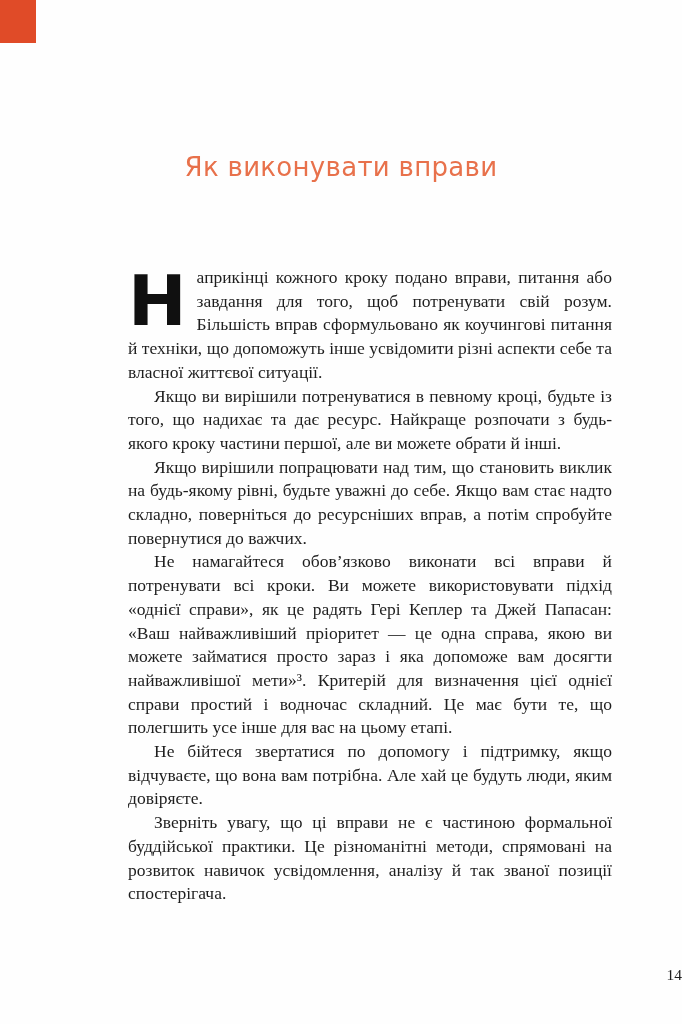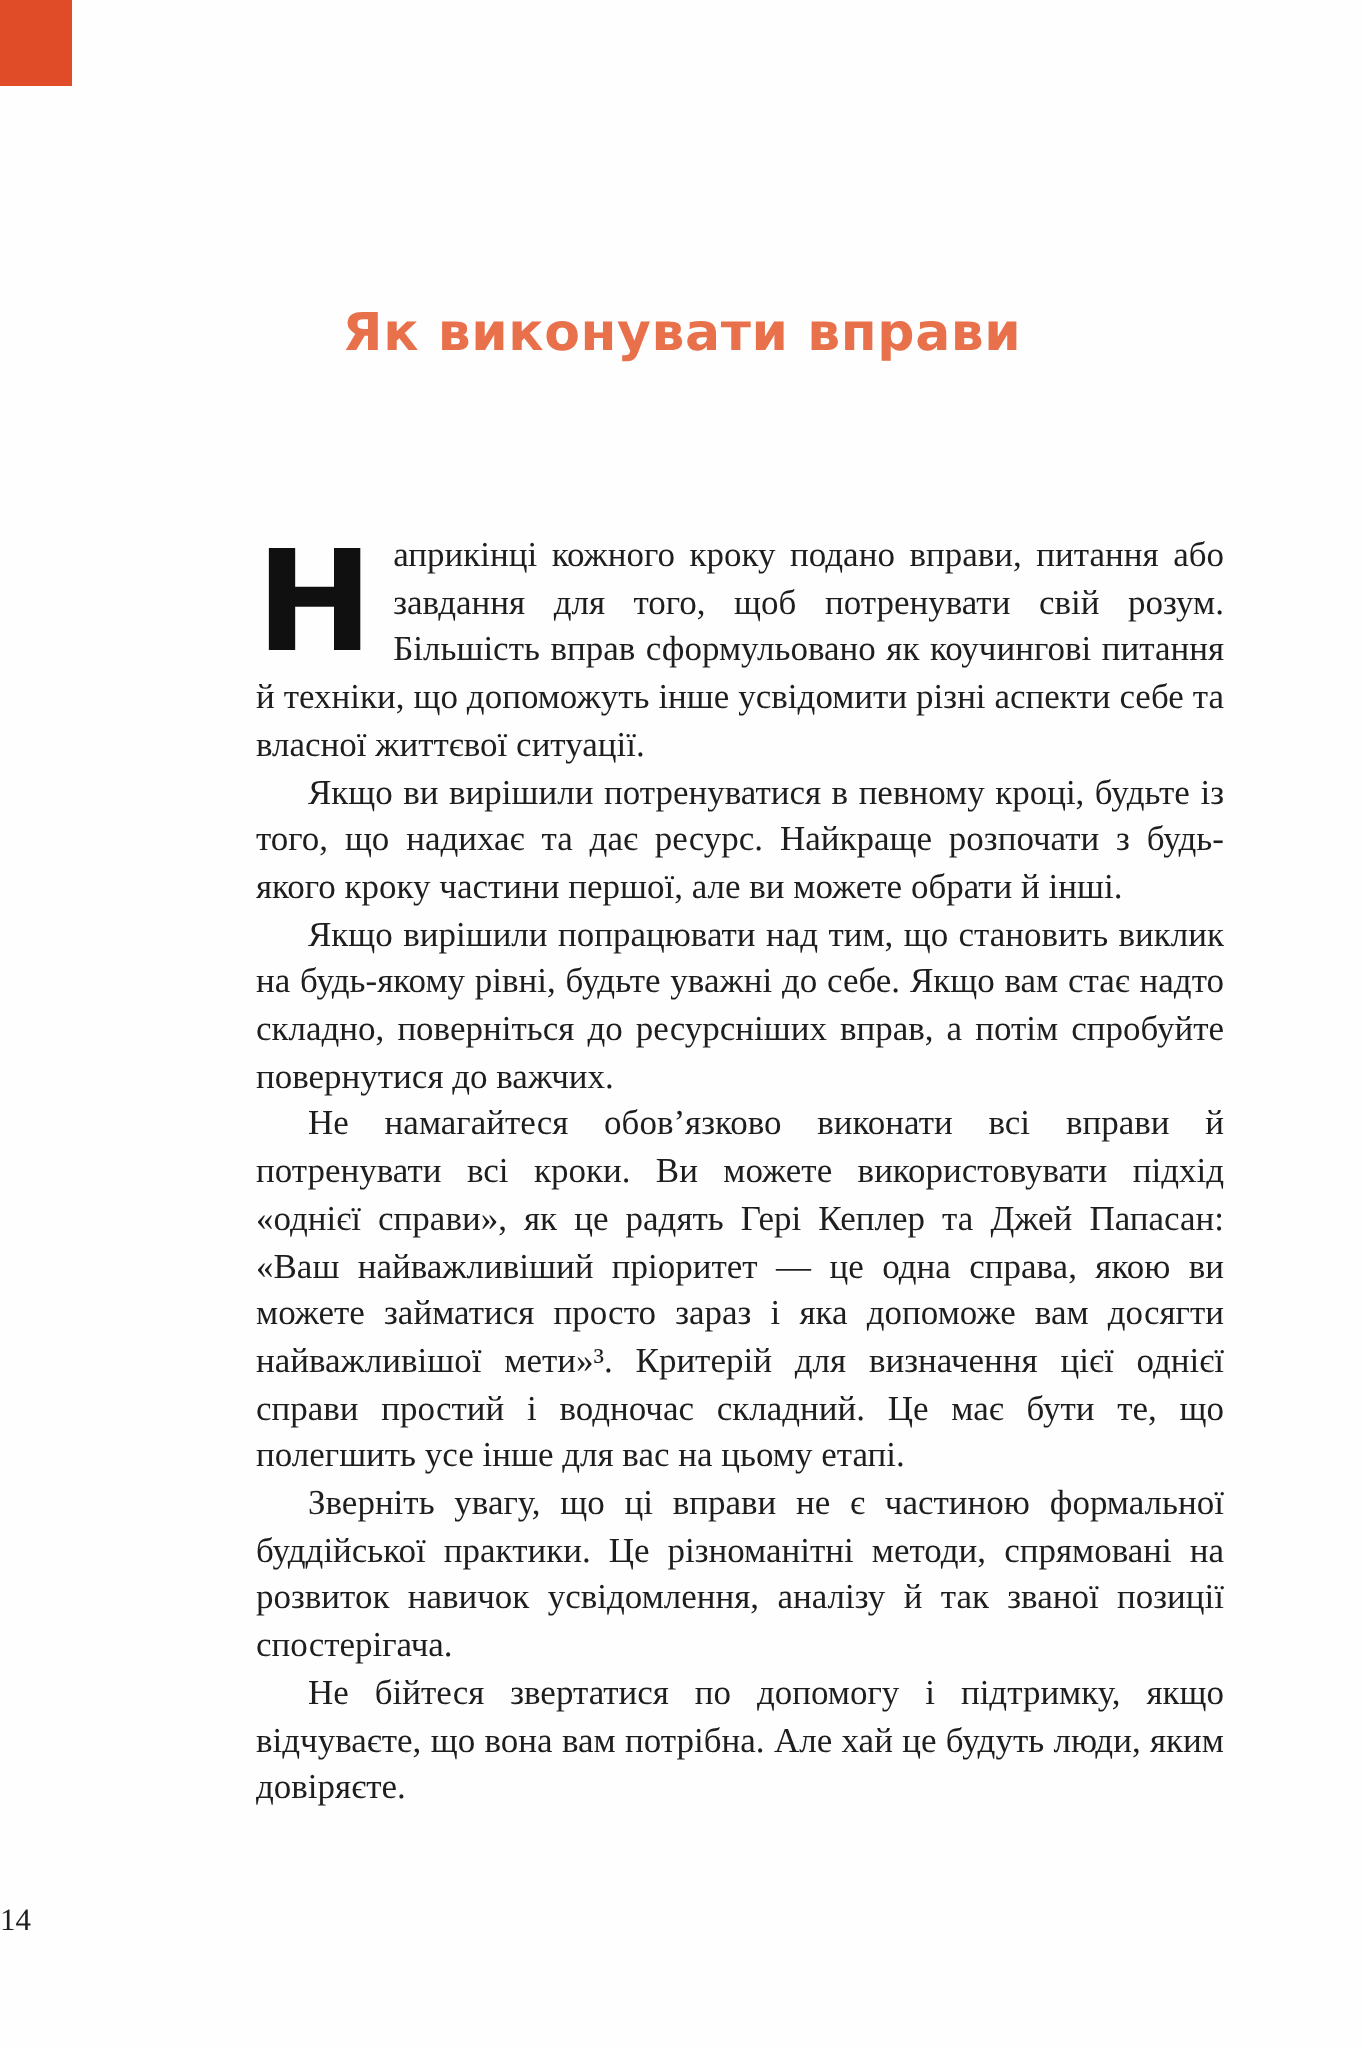--- a/index.html
+++ b/index.html
@@ -33,21 +33,21 @@
     background: var(--tab);
   }
   .chapter-title {
     position: absolute;
     top: 152px;
     left: 0;
     width: 100%;
     margin: 0;
     text-align: center;
     font-family: "DejaVu Sans", sans-serif;
-    font-weight: 700;
+    font-weight: 400;
     font-size: 26px;
     letter-spacing: 0.3px;
     color: var(--accent);
   }
   .text-block {
     position: absolute;
     top: 266px;
     left: 128px;
     width: 484px;
     font-size: 17.5px;
@@ -68,24 +68,24 @@
     font-size: 70px;
     line-height: 60px;
     padding: 5px 10px 2px 0;
     color: #101010;
   }
   .lead-word {
     font-weight: 400;
   }
   .page-number {
     position: absolute;
-    bottom: 54px;
+    bottom: 40px;
     left: 0;
     width: 100%;
-    text-align: left;
+    text-align: right;
     font-size: 15.5px;
     color: var(--ink);
   }
 </style>
 </head>
 <body>
 
 <div class="page">
 
   <div class="corner-tab"></div>
@@ -97,21 +97,21 @@
     <p>
       <span class="dropcap">Н</span><span class="lead-word">априкінці</span><span> кожного кроку подано вправи, питання або завдання для того, щоб потренувати свій розум. Більшість вправ сформульовано як коучингові питання й техніки, що допоможуть інше усвідомити різні аспекти себе та власної життєвої ситуації.</span>
     </p>
 
     <p class="indent">Якщо ви вирішили потренуватися в певному кроці, будьте із того, що надихає та дає ресурс. Найкраще розпочати з будь-якого кроку частини першої, але ви можете обрати й інші.</p>
 
     <p class="indent">Якщо вирішили попрацювати над тим, що становить виклик на будь-якому рівні, будьте уважні до себе. Якщо вам стає надто складно, поверніться до ресурсніших вправ, а потім спробуйте повернутися до важчих.</p>
 
     <p class="indent">Не намагайтеся обов’язково виконати всі вправи й потренувати всі кроки. Ви можете використовувати підхід «однієї справи», як це радять Гері Кеплер та Джей Папасан: «Ваш найважливіший пріоритет — це одна справа, якою ви можете займатися просто зараз і яка допоможе вам досягти найважливішої мети»³. Критерій для визначення цієї однієї справи простий і водночас складний. Це має бути те, що полегшить усе інше для вас на цьому етапі.</p>
 
+    <p class="indent">Не бійтеся звертатися по допомогу і підтримку, якщо відчуваєте, що вона вам потрібна. Але хай це будуть люди, яким довіряєте.</p>
+
     <p class="indent">Зверніть увагу, що ці вправи не є частиною формальної буддійської практики. Це різноманітні методи, спрямовані на розвиток навичок усвідомлення, аналізу й так званої позиції спостерігача.</p>
-
-    <p class="indent">Не бійтеся звертатися по допомогу і підтримку, якщо відчуваєте, що вона вам потрібна. Але хай це будуть люди, яким довіряєте.</p>
 
   </div>
 
   <div class="page-number">14</div>
 
 </div>
 
 </body></html>

